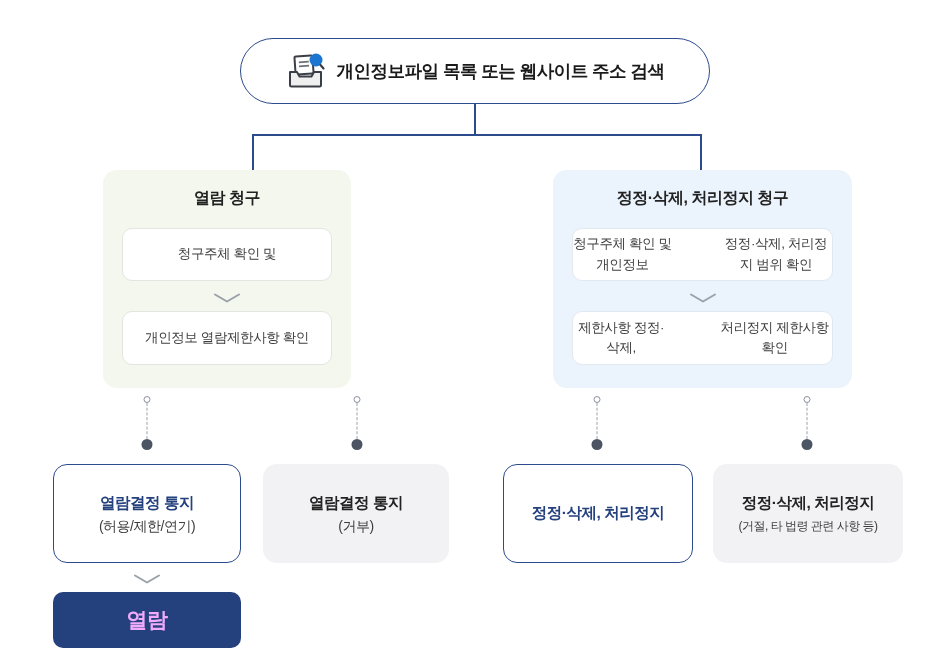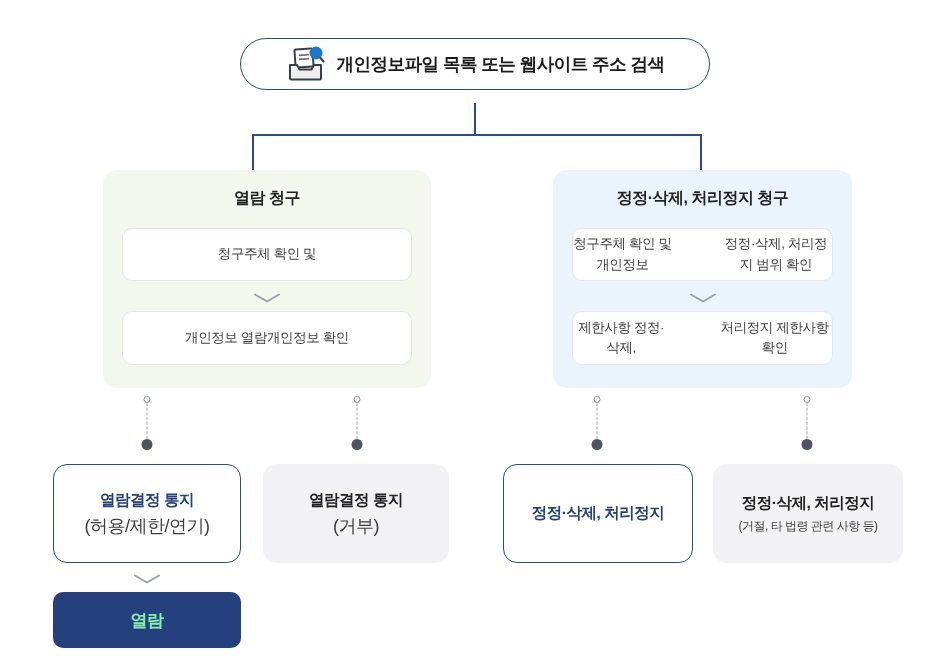--- a/index.html
+++ b/index.html
@@ -14,31 +14,31 @@
     --dot_fill:#4c5564;
     --dot_stroke:#8b919b;
   }
   *{margin:0;padding:0;box-sizing:border-box;}
   html,body{background:#ffffff;}
   body{font-family:"Liberation Sans","DejaVu Sans",sans-serif;}
   .canvas{position:relative;width:941px;height:670px;background:#ffffff;overflow:hidden;}
 
   
   .pill{
-    position:absolute;left:240px;top:38px;width:470px;height:52px;
+    position:absolute;left:240px;top:38px;width:470px;height:66px;
     border:1.5px solid var(--line);border-radius:33px;background:#fff;
     display:flex;align-items:center;justify-content:center;gap:11px;
   }
   .pill-text{font-size:17.5px;font-weight:bold;color:#1a1a1a;letter-spacing:-0.5px;}
 
   
   .cline{position:absolute;background:var(--line);}
 
   
-  .panel{position:absolute;top:170px;width:328px;height:218px;border-radius:14px;}
+  .panel{position:absolute;top:170px;width:248px;height:218px;border-radius:14px;}
   .panel.green{left:103px;background:var(--green_panel);}
   .panel.blue{left:553px;width:299px;background:var(--blue_panel);}
   .panel-title{
     position:absolute;top:18px;left:0;right:0;text-align:center;
     font-size:16px;font-weight:bold;color:var(--text_dark);letter-spacing:-0.5px;
   }
   .step{
     position:absolute;left:19px;right:19px;height:53px;
     background:#ffffff;border:1px solid #e3e6e0;border-radius:10px;
     display:flex;align-items:center;justify-content:center;
@@ -63,30 +63,30 @@
     position:absolute;top:464px;height:99px;border-radius:14px;
     display:flex;flex-direction:column;align-items:center;justify-content:center;
     text-align:center;letter-spacing:-0.5px;
   }
   .outcome.outlined{background:#ffffff;border:1.5px solid var(--line);}
   .outcome.gray{background:var(--gray_box);border:none;}
   .outcome-title{font-size:15.5px;font-weight:bold;line-height:1.45;}
   .outcome.outlined .outcome-title{color:var(--navy);}
   .outcome.gray .outcome-title{color:var(--text_dark);}
   .outcome-title span{display:block;}
-  .outcome-sub{font-size:18px;color:#3d3d3d;margin-top:3px;line-height:1.3;}
+  .outcome-sub{font-size:14px;color:#3d3d3d;margin-top:3px;line-height:1.3;}
   .outcome-sub:empty{display:none;margin:0;}
   .outcome.small-sub .outcome-sub{font-size:12px;margin-top:4px;}
 
   
   .final-node{
     position:absolute;left:53px;top:592px;width:188px;height:56px;
     background:var(--navy);border-radius:10px;
     display:flex;align-items:center;justify-content:center;
-    color:#86efac;font-size:17px;font-weight:bold;letter-spacing:-0.5px;
+    color:#f0abfc;font-size:21px;font-weight:bold;letter-spacing:-0.5px;
   }
   .chevron-solo{position:absolute;left:147px;top:571px;transform:translateX(-50%);}
 </style>
 </head>
 <body>
 
 <div class="canvas">
 
   <div class="pill">
     <span style="display:inline-flex;">
@@ -117,21 +117,21 @@
     <div class="step s1">
       <span>청구주체 확인 및</span>
     </div>
     <span class="panel-chevron">
       <svg width="30" height="12" viewBox="0 0 30 12">
           <path d="M3 2.5 L15 9.5 L27 2.5" fill="none" stroke="#9aa1a8" stroke-width="2" stroke-linecap="round" stroke-linejoin="round"></path>
         </svg>
     </span>
     <div class="step s2">
       <span>개인정보 열람</span>
-      <span>개인정보 확인</span>
+      <span>제한사항 확인</span>
     </div>
   </div>
 
   <div class="panel blue">
     <div class="panel-title">정정·삭제, 처리정지 청구</div>
     <div class="step s1">
       <span>청구주체 확인 및 개인정보</span>
       <span>정정·삭제, 처리정지 범위 확인</span>
     </div>
     <span class="panel-chevron">

